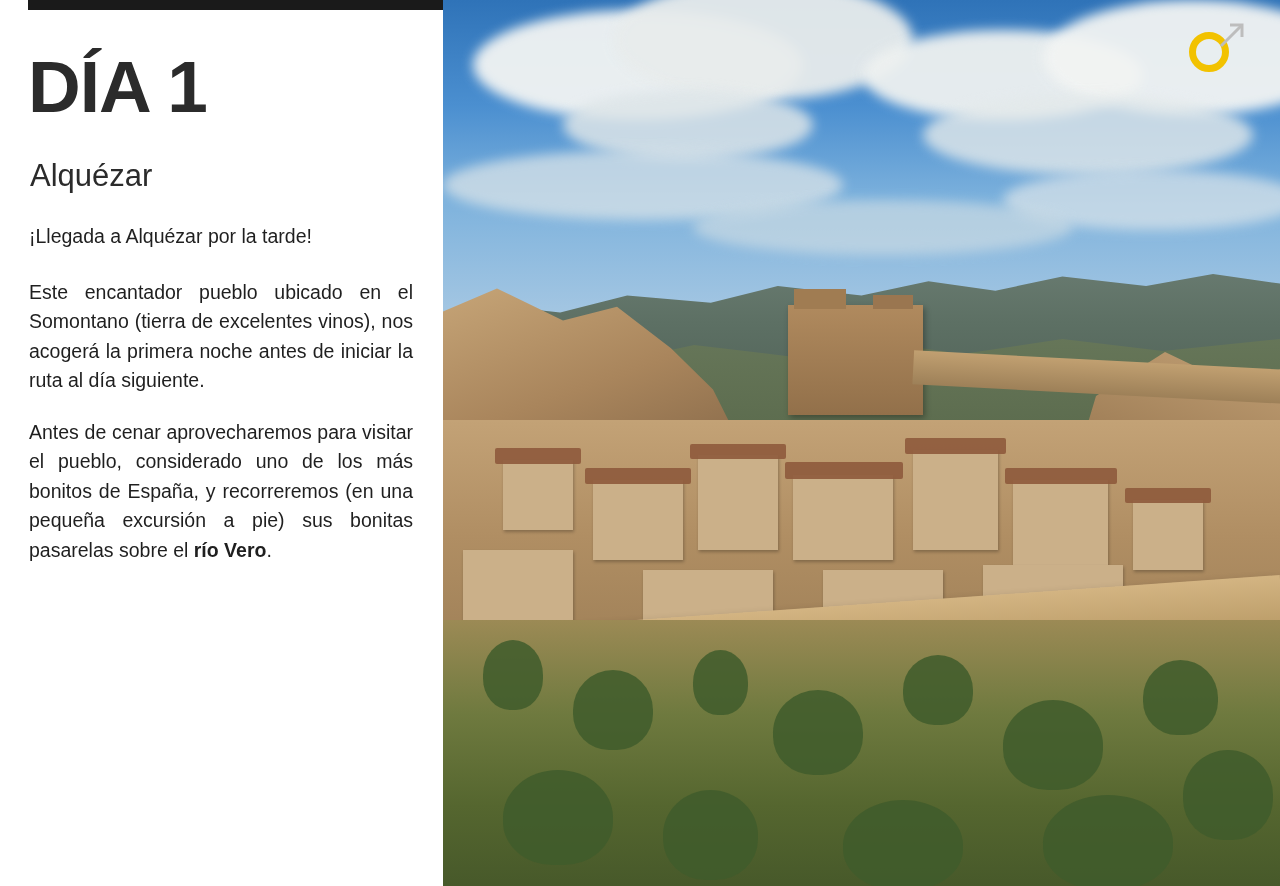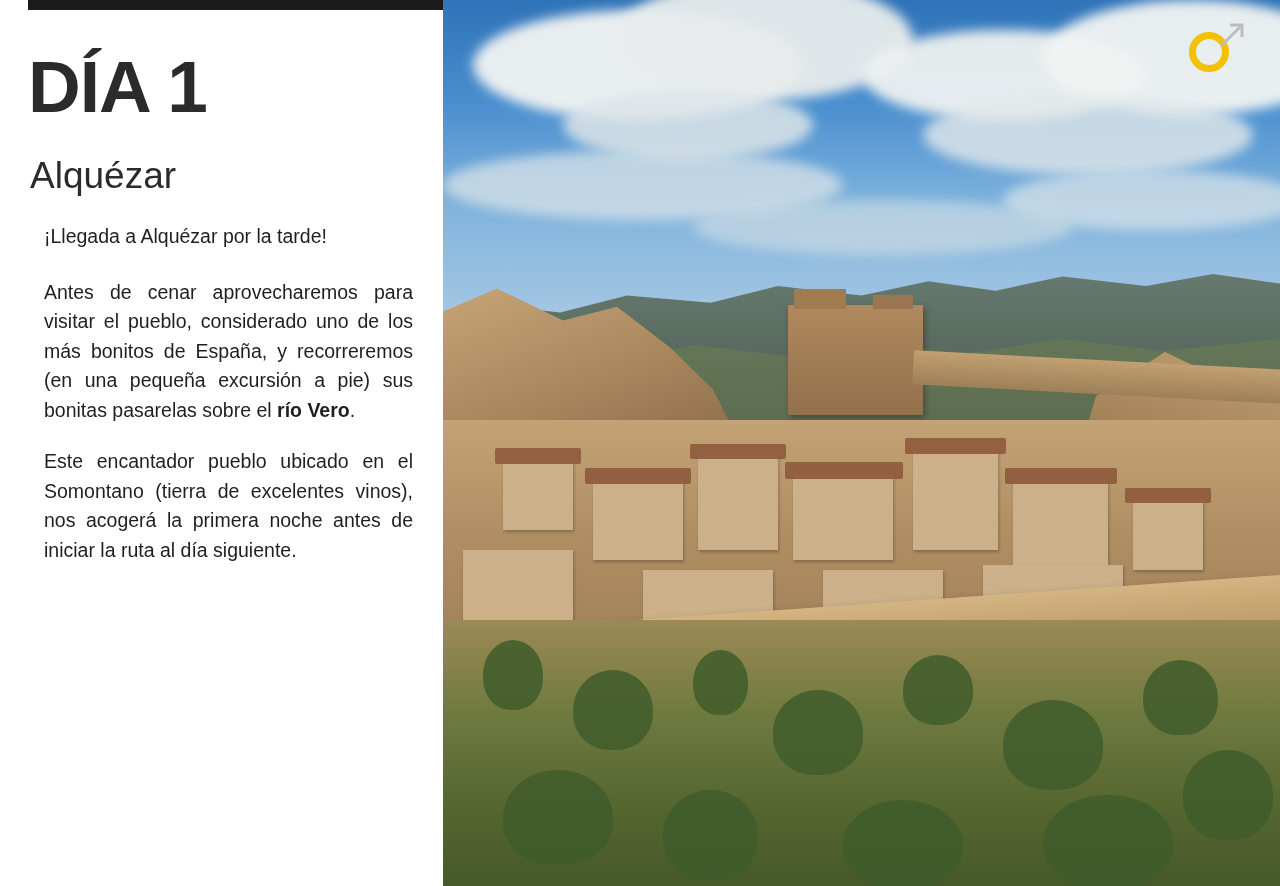--- a/index.html
+++ b/index.html
@@ -44,37 +44,37 @@
     line-height: 78px;
     font-weight: bold;
     letter-spacing: -1px;
     color: #2b2b2b;
     margin: 0;
   }
   .subtitle {
     position: absolute;
     left: 30px;
     top: 157px;
-    font-size: 37px;
+    font-size: 31px;
     line-height: 38px;
     color: #2b2b2b;
     font-weight: normal;
     margin: 0;
   }
   .body-text {
     position: absolute;
     left: 29px;
     top: 222px;
     width: 384px;
     font-size: 19.5px;
     line-height: 29.5px;
     color: #1f1f1f;
   }
   .body-text p {
-    margin: 0 0 22px 15px;
+    margin: 0 0 22px 0;
     text-align: justify;
     text-justify: inter-word;
   }
   .body-text p.lead {
     text-align: left;
     margin-bottom: 26px;
   }
   .body-text p:last-child {
     margin-bottom: 0;
   }
@@ -236,22 +236,22 @@
 <div class="page">
 
   <div class="left-col">
     <div class="top-bar"></div>
 
     <h1 class="title">DÍA 1</h1>
     <h2 class="subtitle">Alquézar</h2>
 
     <div class="body-text">
       <p class="lead">¡Llegada a Alquézar por la tarde!</p>
+      <p>Este encantador pueblo ubicado en el Somontano (tierra de excelentes vinos), nos acogerá la primera noche antes de iniciar la ruta al día siguiente.</p>
       <p><span>Antes de cenar aprovecharemos para visitar el pueblo, considerado uno de los más bonitos de España, y recorreremos (en una pequeña excursión a pie) sus bonitas pasarelas sobre el </span><span class="hl">río Vero</span><span>.</span></p>
-      <p>Este encantador pueblo ubicado en el Somontano (tierra de excelentes vinos), nos acogerá la primera noche antes de iniciar la ruta al día siguiente.</p>
     </div>
   </div>
 
   <div class="photo">
     <div class="sky"></div>
     <div class="cloud c1"></div>
     <div class="cloud c2"></div>
     <div class="cloud c3"></div>
     <div class="cloud c4"></div>
     <div class="cloud c5"></div>

